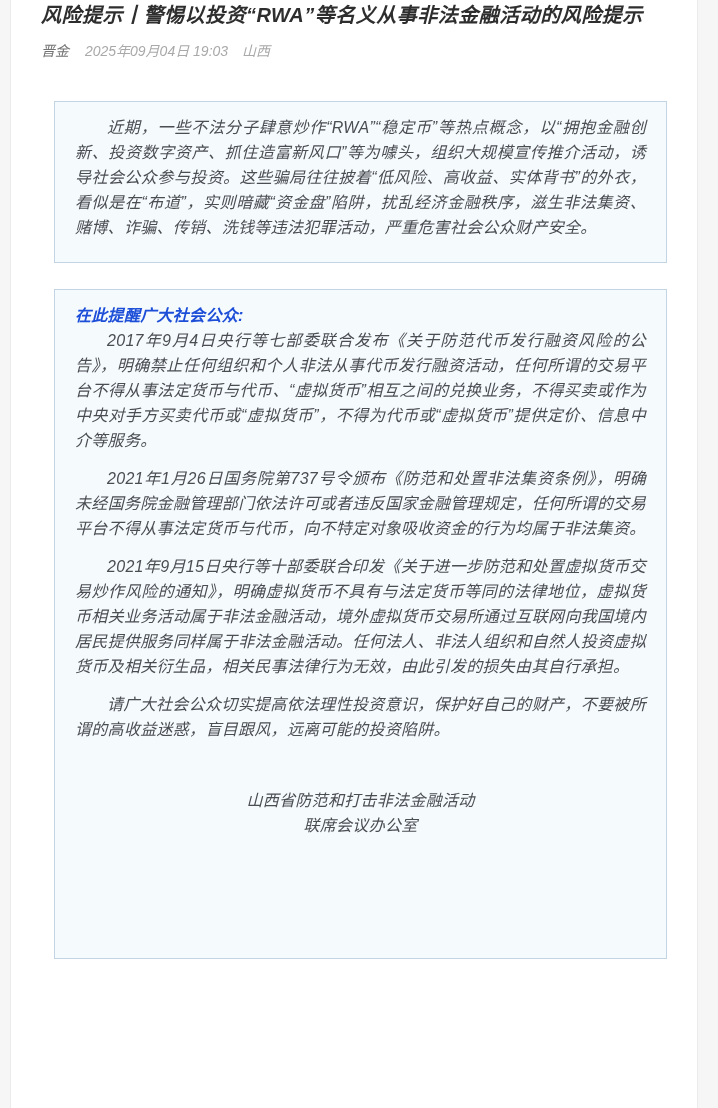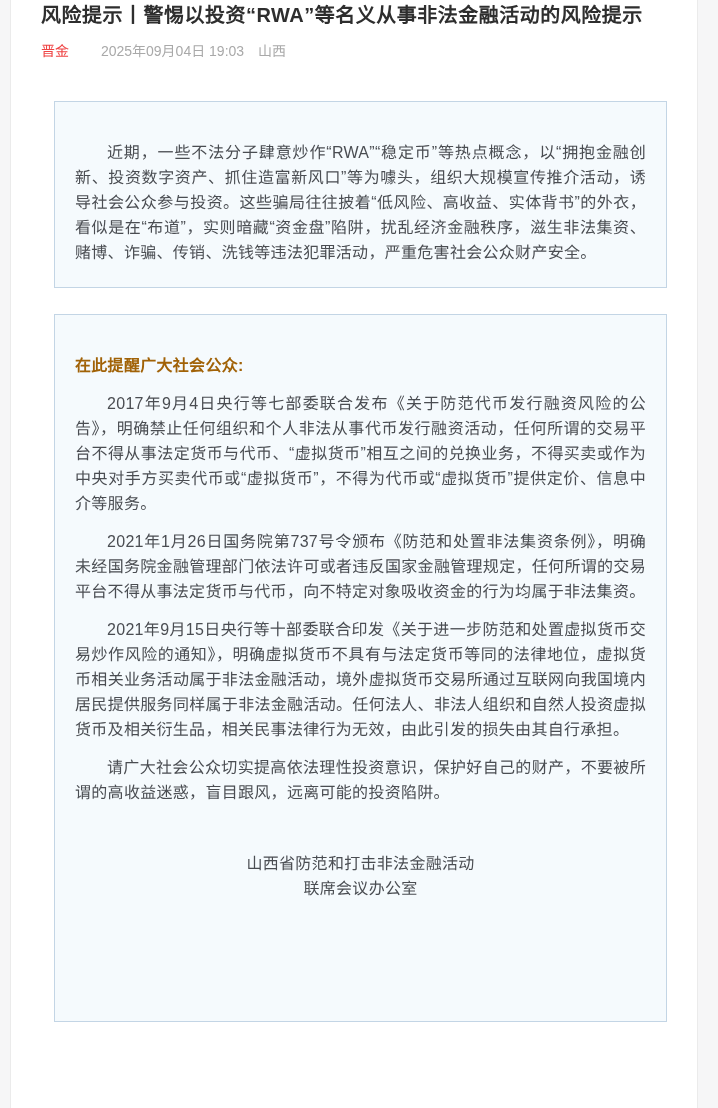--- a/index.html
+++ b/index.html
@@ -10,66 +10,67 @@
     overflow: hidden;
   }
   .content-column {
     position: absolute;
     left: 10px; top: 0;
     width: 688px; height: 1108px;
     background: #ffffff;
     border-left: 1px solid #ebebeb;
     border-right: 1px solid #ebebeb;
     overflow: hidden;
+    font-style: italic;
   }
   .article-inner { padding: 2px 30px 0 30px; }
 
   .article-title {
     font-size: 20px;
     font-weight: 700;
     color: #2e2e2e;
     line-height: 27px;
     letter-spacing: 0.5px;
   }
   .byline {
     margin-top: 13px;
     font-size: 14px;
     line-height: 19px;
     color: #a9a9a9;
     white-space: nowrap;
   }
   .byline .account-name {
-    color: #ef4444;
-    margin-right: 28px;
+    color: #737373;
+    margin-right: 12px;
     cursor: pointer;
   }
   .byline .publish-date { margin-right: 10px; }
 
   .notice-box {
     margin: 40px 0 0 13px;
     border: 1px solid #c3d5e5;
     background: #f5fafd;
-    padding: 38px 20px 22px 20px;
+    padding: 13px 20px 22px 20px;
     font-size: 16px;
     line-height: 25px;
     color: #4a4d52;
     letter-spacing: 0.3px;
   }
   .notice-box.second { margin-top: 26px; padding-bottom: 120px; }
 
   .notice-box p {
     text-indent: 2em;
     margin-bottom: 13px;
     text-align: justify;
   }
   .notice-box p:last-child { margin-bottom: 0; }
   .notice-box .box-heading {
     font-weight: 700;
-    color: #a16207;
-    margin-bottom: 13px;
+    color: #1d4ed8;
+    margin-bottom: 0;
   }
   .signature-block {
     margin-top: 46px;
     text-align: center;
     line-height: 25px;
   }
   .signature-block div { line-height: 25px; }
 </style>
 </head>
 <body>

